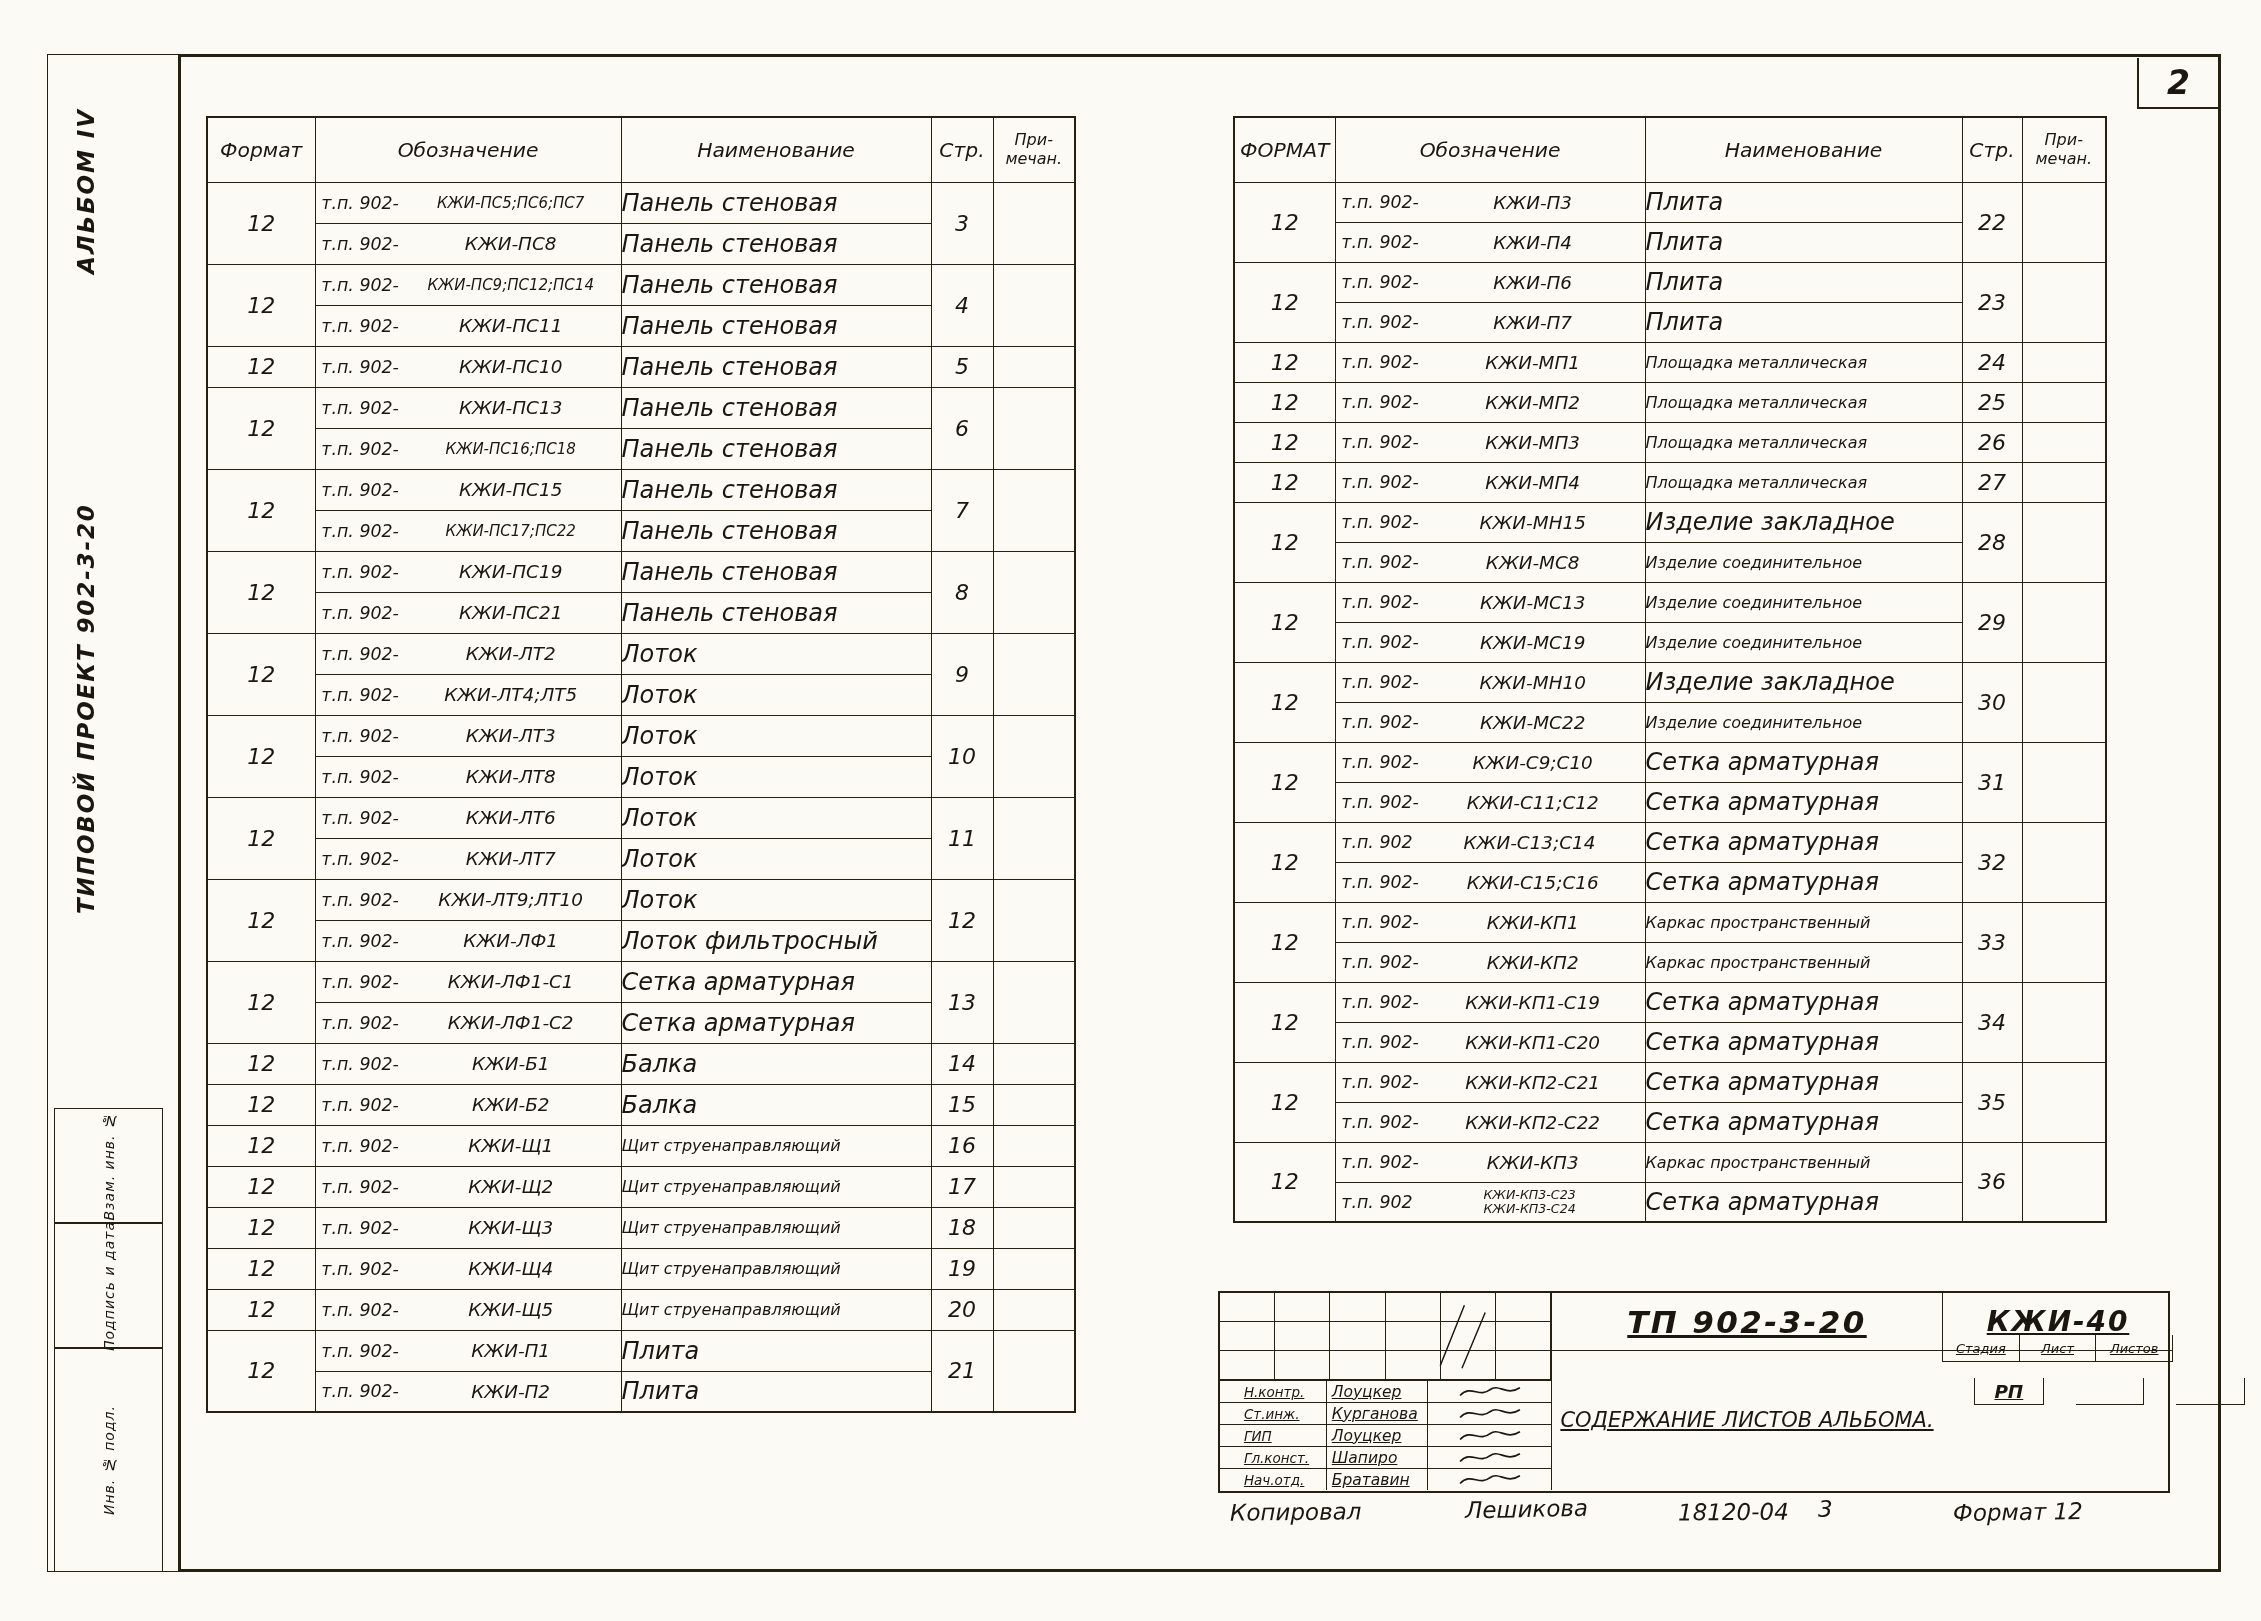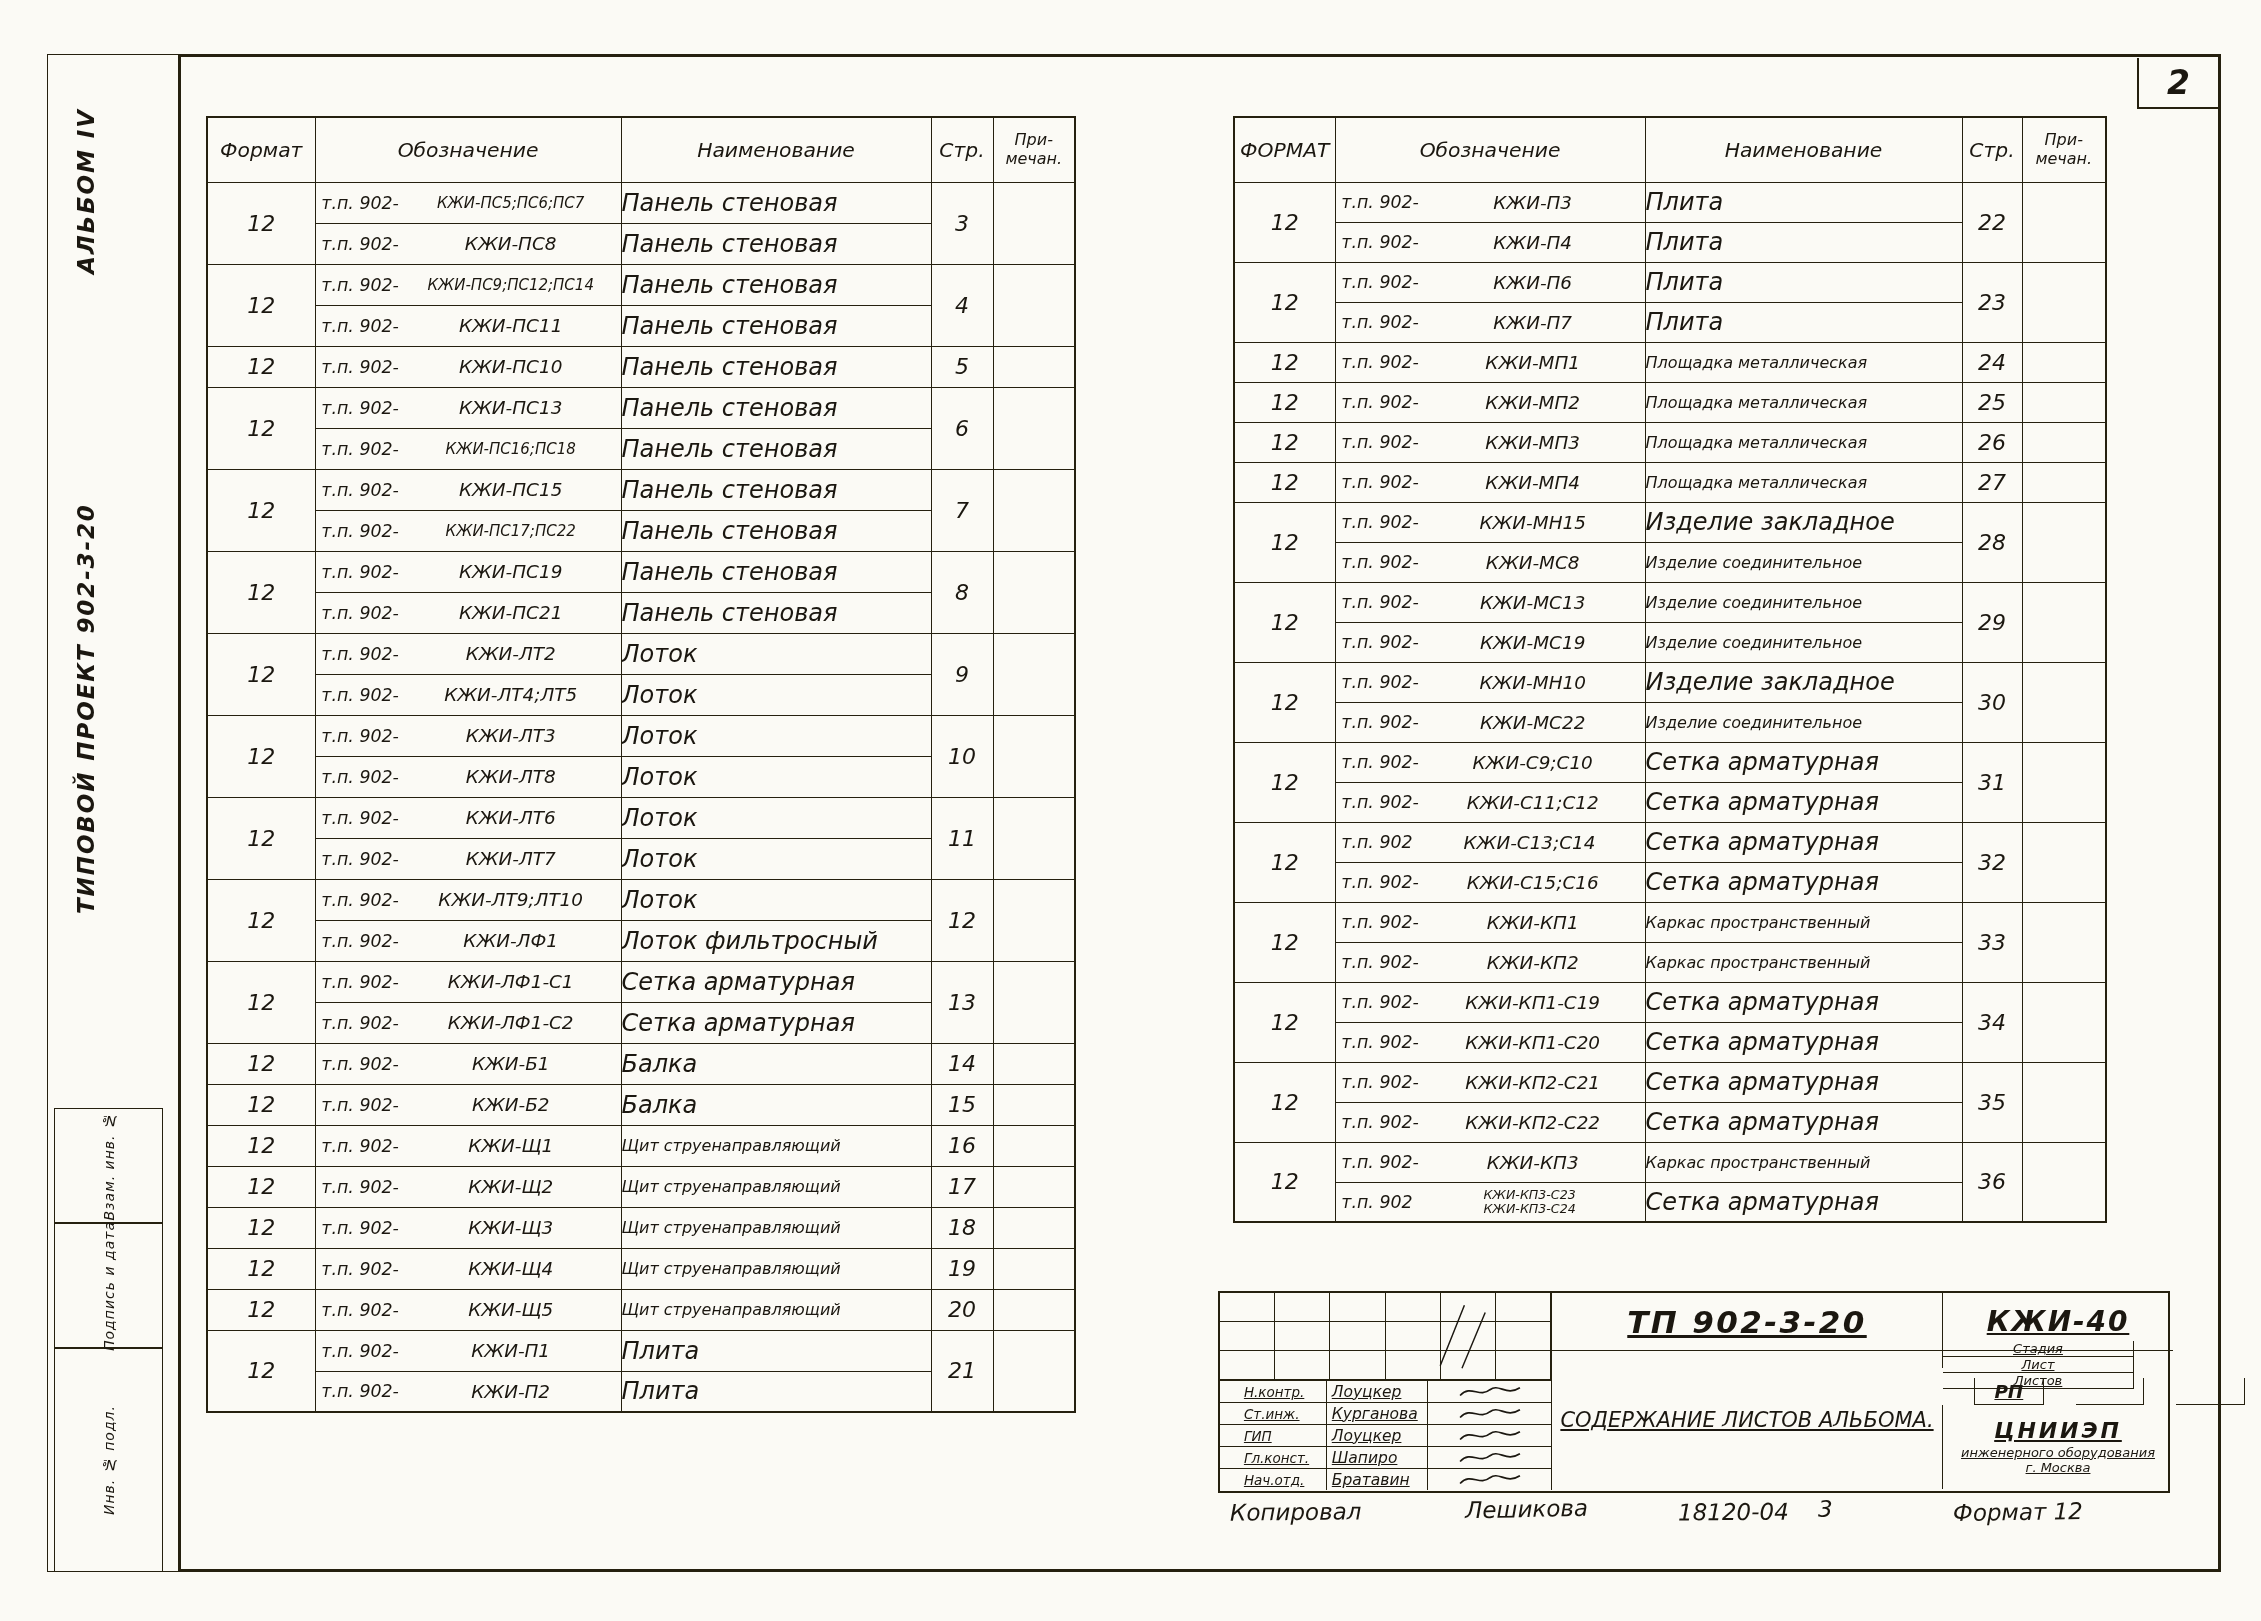--- a/index.html
+++ b/index.html
@@ -49,21 +49,21 @@
   #sig-grid .sg{border-right:1px solid var(--ln);border-bottom:1px solid var(--ln);box-sizing:border-box;}
   #sig-grid svg.hatch{position:absolute;left:0;top:0;pointer-events:none;}
   #sig-rows{left:0;top:87px;width:332px;height:110px;border-right:1.9px solid var(--ln);display:flex;flex-direction:column;}
   .srow{flex:1;display:flex;border-top:1.5px solid var(--ln);align-items:stretch;padding-left:20px;}
   .srole{width:87px;border-right:1.5px solid var(--ln);font-size:13.5px;display:flex;align-items:center;padding-left:3.9px;box-sizing:border-box;}
   .sname{width:101px;border-right:1.5px solid var(--ln);font-size:15.5px;display:flex;align-items:center;padding-left:4.8px;box-sizing:border-box;}
   .ssig{flex:1;display:flex;align-items:center;justify-content:center;}
   #docnum{left:332px;top:0;width:390px;height:58px;border-bottom:1.9px solid var(--ln);display:flex;align-items:center;justify-content:center;font-size:31px;font-weight:bold;letter-spacing:2.4px;}
   #blocktitle{left:332px;top:58px;width:390px;height:138px;display:flex;align-items:center;justify-content:center;font-size:21px;text-align:center;}
   #doccode{left:722px;top:0;width:231px;height:58px;border-left:1.9px solid var(--ln);border-bottom:1.9px solid var(--ln);display:flex;align-items:center;justify-content:center;font-size:28px;font-weight:bold;letter-spacing:1.9px;}
-  #stagehdr{left:722px;top:48px;width:192px;height:27px;border-left:1.9px solid var(--ln);display:flex;flex-direction:column;}
+  #stagehdr{left:722px;top:42px;width:231px;height:27px;border-left:1.9px solid var(--ln);display:flex;}
   #stagehdr .sc{flex:1;border-right:1px solid var(--ln);border-bottom:1px solid var(--ln);display:flex;align-items:center;justify-content:center;font-size:13px;box-sizing:border-box;}
   #stageval{left:754px;top:85px;width:271px;height:27px;border-left:1.9px solid var(--ln);display:flex;gap:32px;}
   #stageval .sc{flex:1;border-right:1px solid var(--ln);border-bottom:1.9px solid var(--ln);display:flex;align-items:center;justify-content:center;font-size:18.4px;font-weight:bold;box-sizing:border-box;}
   #orgbox{left:722px;top:112px;width:231px;height:84px;border-left:1.9px solid var(--ln);display:flex;flex-direction:column;align-items:center;justify-content:center;line-height:1.2;}
   .org1{font-size:22px;font-weight:bold;letter-spacing:2.9px;}
   .org2{font-size:13px;}
   .org3{font-size:13px;}
   
   .vtext{position:absolute;transform:rotate(-90deg);transform-origin:left top;white-space:nowrap;font-size:23px;font-weight:bold;letter-spacing:1.9px;}
   .stamps{position:absolute;left:54px;top:1108px;width:109px;height:464px;display:flex;flex-direction:column;box-sizing:border-box;}
@@ -839,25 +839,20 @@
     <div class="tb" id="stagehdr">
       <div class="sc">Стадия</div>
       <div class="sc">Лист</div>
       <div class="sc">Листов</div>
     </div>
     <div class="tb" id="stageval">
       <div class="sc">РП</div>
       <div class="sc"></div>
       <div class="sc"></div>
     </div>
-    <div class="tb" id="orgbox">
-      <div class="org1">ЦНИИЭП</div>
-      <div class="org2">инженерного оборудования</div>
-      <div class="org3">г. Москва</div>
-    </div>
   </div>
 
   <span class="fw" id="fw-copied">Копировал</span>
   <span class="fw" id="fw-name">Лешикова</span>
   <span class="fw" id="fw-order">18120-04</span>
   <span class="fw" id="fw-sheet">3</span>
   <span class="fw" id="fw-format">Формат 12</span>
 
 </div>
 

